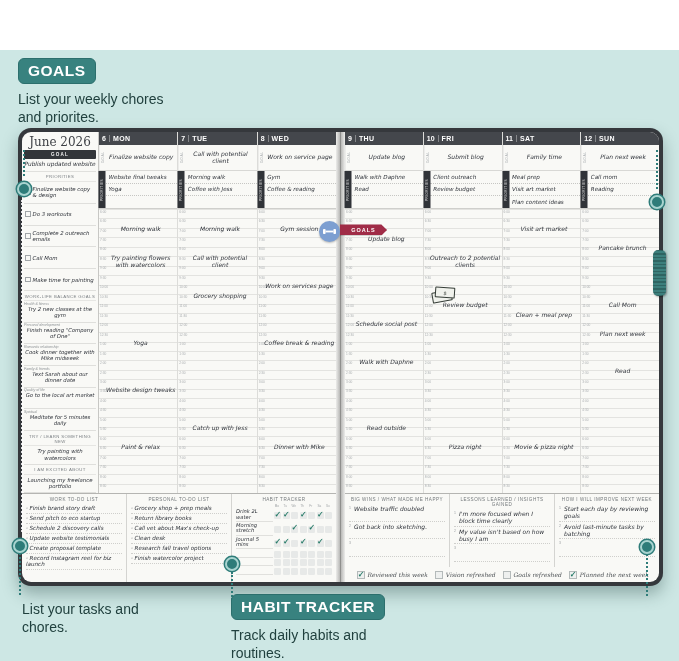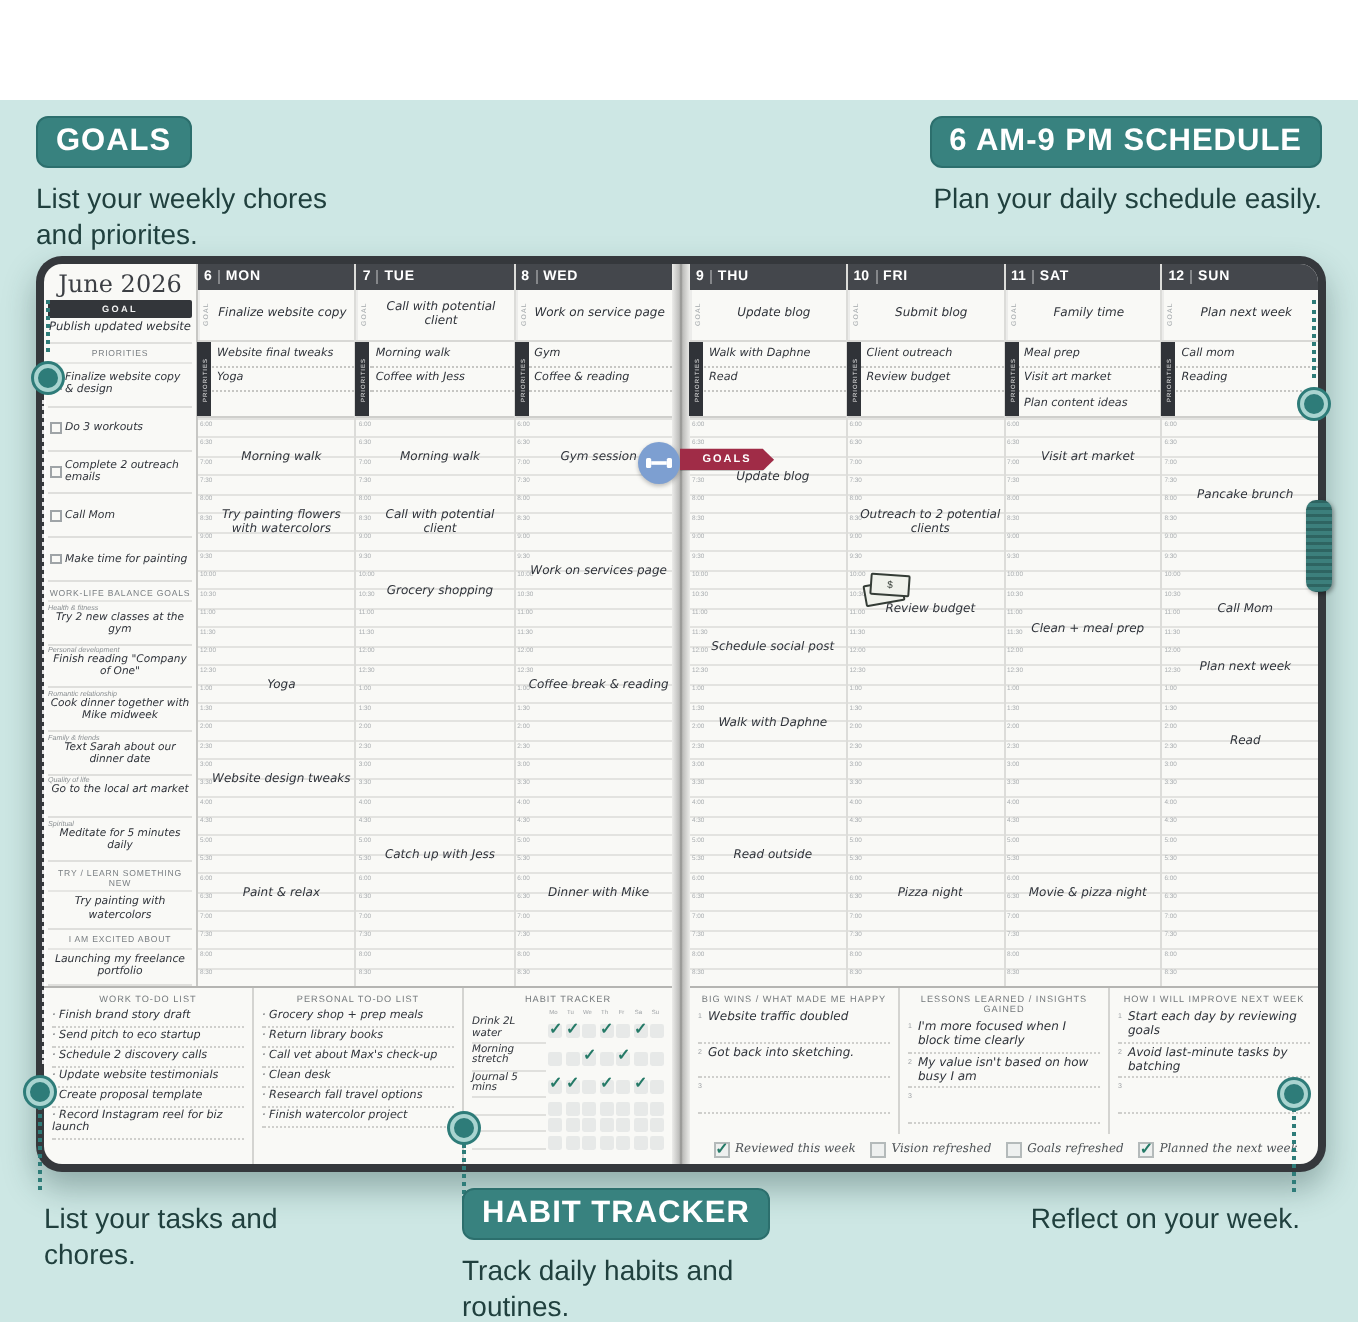--- a/index.html
+++ b/index.html
@@ -121,24 +121,20 @@
 </head>
 <body>
 
 <div class="canvas">
   <div class="mint"></div>
 
   <div class="callout c-goals">
     <span class="pill">GOALS</span>
     <p class="cdesc">List your weekly chores and priorites.</p>
   </div>
-  <div class="callout c-sched">
-    <span class="pill">6 AM-9 PM SCHEDULE</span>
-    <p class="cdesc">Plan your daily schedule easily.</p>
-  </div>
 
   <div class="planner">
     <div class="pages">
       <div class="page">
         <div class="page-main">
           <div class="sidebar" id="sidebar">
               <div class="month">June 2026</div>
               <div class="goalbar">GOAL</div>
               <div class="hw sbgoal">Publish updated website</div>
               <div class="sbhdr">PRIORITIES</div>
@@ -985,15 +981,14 @@
   <div class="dot" style="left:640px;top:540px;"></div>
 
   <div class="callout c-todo">
     <p class="cdesc">List your tasks and chores.</p>
   </div>
   <div class="callout c-habit">
     <span class="pill">HABIT TRACKER</span>
     <p class="cdesc">Track daily habits and routines.</p>
   </div>
   <div class="callout c-review">
-    <p class="cdesc">Reflect on your week.</p>
   </div>
 </div>
 
 </body></html>

